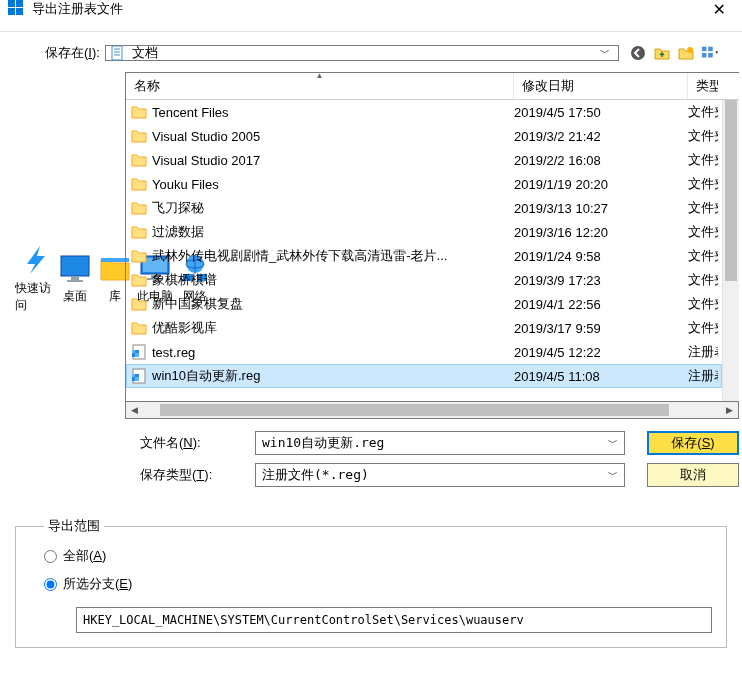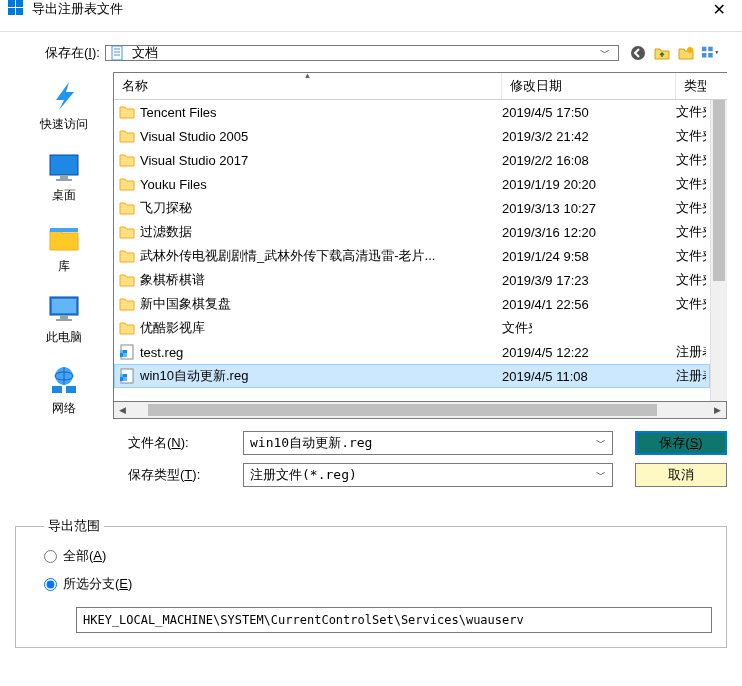--- a/index.html
+++ b/index.html
@@ -12,21 +12,21 @@
 .content { padding: 12px 15px 10px 15px; }
 .save-in-row { display: flex; align-items: center; margin-bottom: 10px; }
 .save-in-label { width: 90px; padding-left: 30px; }
 .save-in-combo { flex: 1; display: flex; align-items: center; border: 1px solid #7a7a7a; height: 16px; padding: 0 4px; background: #fff; margin-right: 10px; }
 .save-in-combo .doc-icon { width: 16px; height: 16px; margin-right: 6px; }
 .save-in-combo .combo-text { flex: 1; }
 .save-in-combo .combo-arrow { font-size: 10px; padding: 0 4px; }
 .toolbar-icons { display: flex; gap: 6px; align-items: center; margin-right: 8px; }
 .toolbar-icons .tbicon { width: 18px; height: 18px; display: flex; align-items: center; justify-content: center; cursor: pointer; }
 .main-area { display: flex; }
-.sidebar { width: 110px; display: flex; flex-direction: column; align-items: center; padding-top: 8px; }
+.sidebar { width: 110px; display: flex; flex-direction: row; align-items: center; padding-top: 8px; }
 .sidebar .side-item { display: flex; flex-direction: column; align-items: center; margin-bottom: 18px; cursor: pointer; }
 .sidebar .side-icon { width: 40px; height: 32px; margin-bottom: 4px; }
 .sidebar .side-label { font-size: 12px; }
 .filelist-wrap { flex: 1; display: flex; flex-direction: column; }
 .filelist { border: 1px solid #7a7a7a; height: 330px; display: flex; flex-direction: column; border-right: none; }
 .list-header { display: flex; border-bottom: 1px solid #d0d0d0; background: #fff; font-size: 13px; }
 .list-header .col { padding: 4px 8px; border-right: 1px solid #e8e8e8; position: relative; }
 .col-name { width: 388px; }
 .col-date { width: 174px; }
 .col-type { width: 30px; border-right: none !important; overflow: hidden; white-space: nowrap; }
@@ -44,21 +44,21 @@
 .hscroll-row { display: flex; border: 1px solid #7a7a7a; border-top: none; height: 17px; }
 .hscroll-btn { width: 17px; background: #f0f0f0; display: flex; align-items: center; justify-content: center; font-size: 9px; color: #555; cursor: pointer; }
 .hscroll-track { flex: 1; background: #f0f0f0; position: relative; }
 .hscroll-track .thumb { position: absolute; top: 2px; bottom: 2px; left: 17px; width: 88%; background: #c0c0c0; }
 .bottom-fields { margin-top: 12px; margin-left: 15px; }
 .field-row { display: flex; align-items: center; margin-bottom: 8px; }
 .field-label { width: 115px; }
 .field-input { width: 370px; height: 24px; border: 1px solid #7a7a7a; padding: 0 6px; font-family: "SimSun", monospace; font-size: 13px; display: flex; align-items: center; justify-content: space-between; }
 .field-input .arrow { font-size: 10px; }
 .btn { width: 92px; height: 24px; border: 1px solid #7a7a7a; background: #fef9c3; margin-left: 22px; cursor: pointer; font-family: inherit; font-size: 13px; }
-.btn.primary { border: 2px solid #0078d7; background: #0f766e; }
+.btn.primary { border: 2px solid #0078d7; background: #fde047; }
 fieldset { border: 1px solid #bbb; margin: 12px 15px; padding: 12px 14px 14px 28px; }
 fieldset legend { padding: 0 4px; font-size: 13px; }
 .radio-row { display: flex; align-items: center; margin-bottom: 10px; }
 .radio-row input { margin-right: 6px; }
 .branch-input { width: 100%; margin-left: 32px; margin-top: 4px; height: 26px; border: 1px solid #7a7a7a; padding: 0 6px; font-family: Consolas, monospace; font-size: 12px; width: calc(100% - 32px); }
 u { text-decoration: underline; }
 </style>
 </head>
 <body>
 
@@ -244,20 +244,21 @@
                   </svg></div>
                 <div class="row-name">新中国象棋复盘</div>
                 <div class="row-date">2019/4/1 22:56</div>
                 <div class="row-type">文件夹</div>
               </div>
               <div class="list-row">
                 <div class="row-icon"><svg viewBox="0 0 18 18">
                     <path d="M2 4 L7 4 L8.5 6 L16 6 L16 15 L2 15 Z" fill="#ffe082" stroke="#f9a825"></path>
                   </svg></div>
                 <div class="row-name">优酷影视库</div>
+                <div class="row-date">2019/3/17 9:59</div>
                 <div class="row-type">文件夹</div>
               </div>
               <div class="list-row">
                 <div class="row-icon"><svg viewBox="0 0 18 18">
                     <rect x="3" y="2" width="12" height="14" fill="#fff" stroke="#888"></rect>
                     <rect x="2" y="7" width="7" height="7" fill="#1e88e5"></rect>
                     <rect x="2" y="7" width="3" height="3" fill="#64b5f6"></rect>
                     <rect x="5" y="10" width="4" height="4" fill="#64b5f6"></rect>
                   </svg></div>
                 <div class="row-name">test.reg</div>

